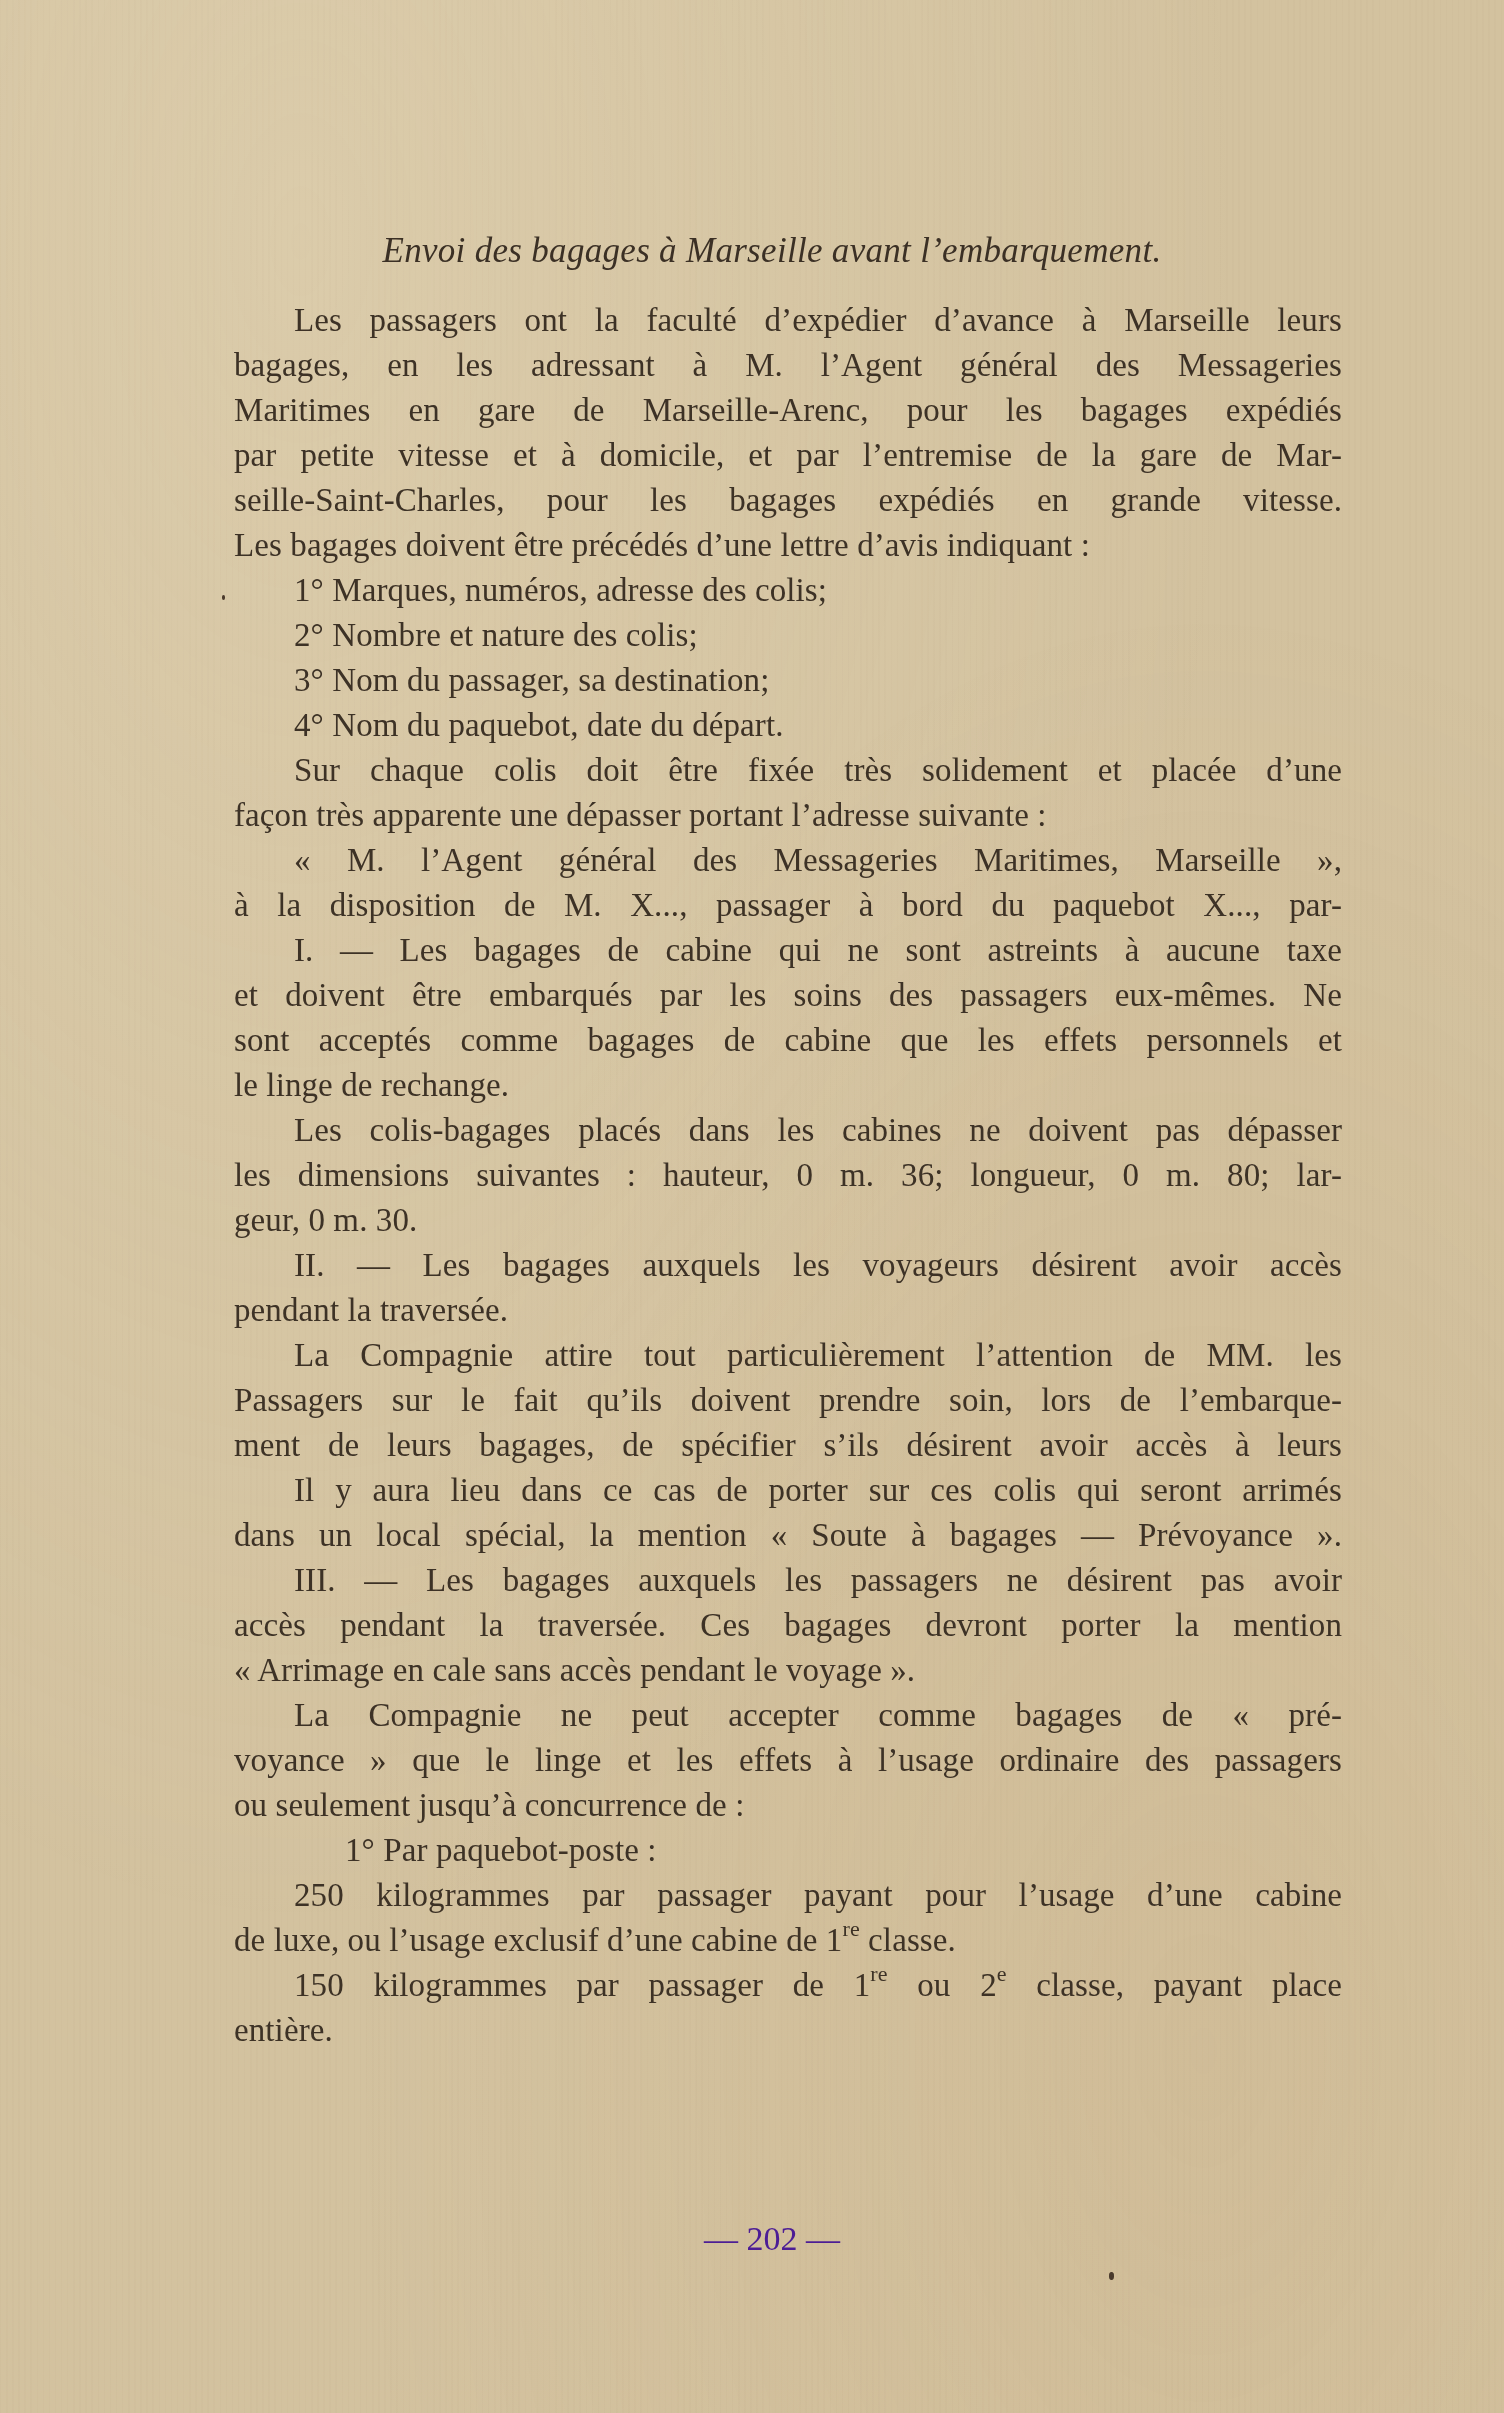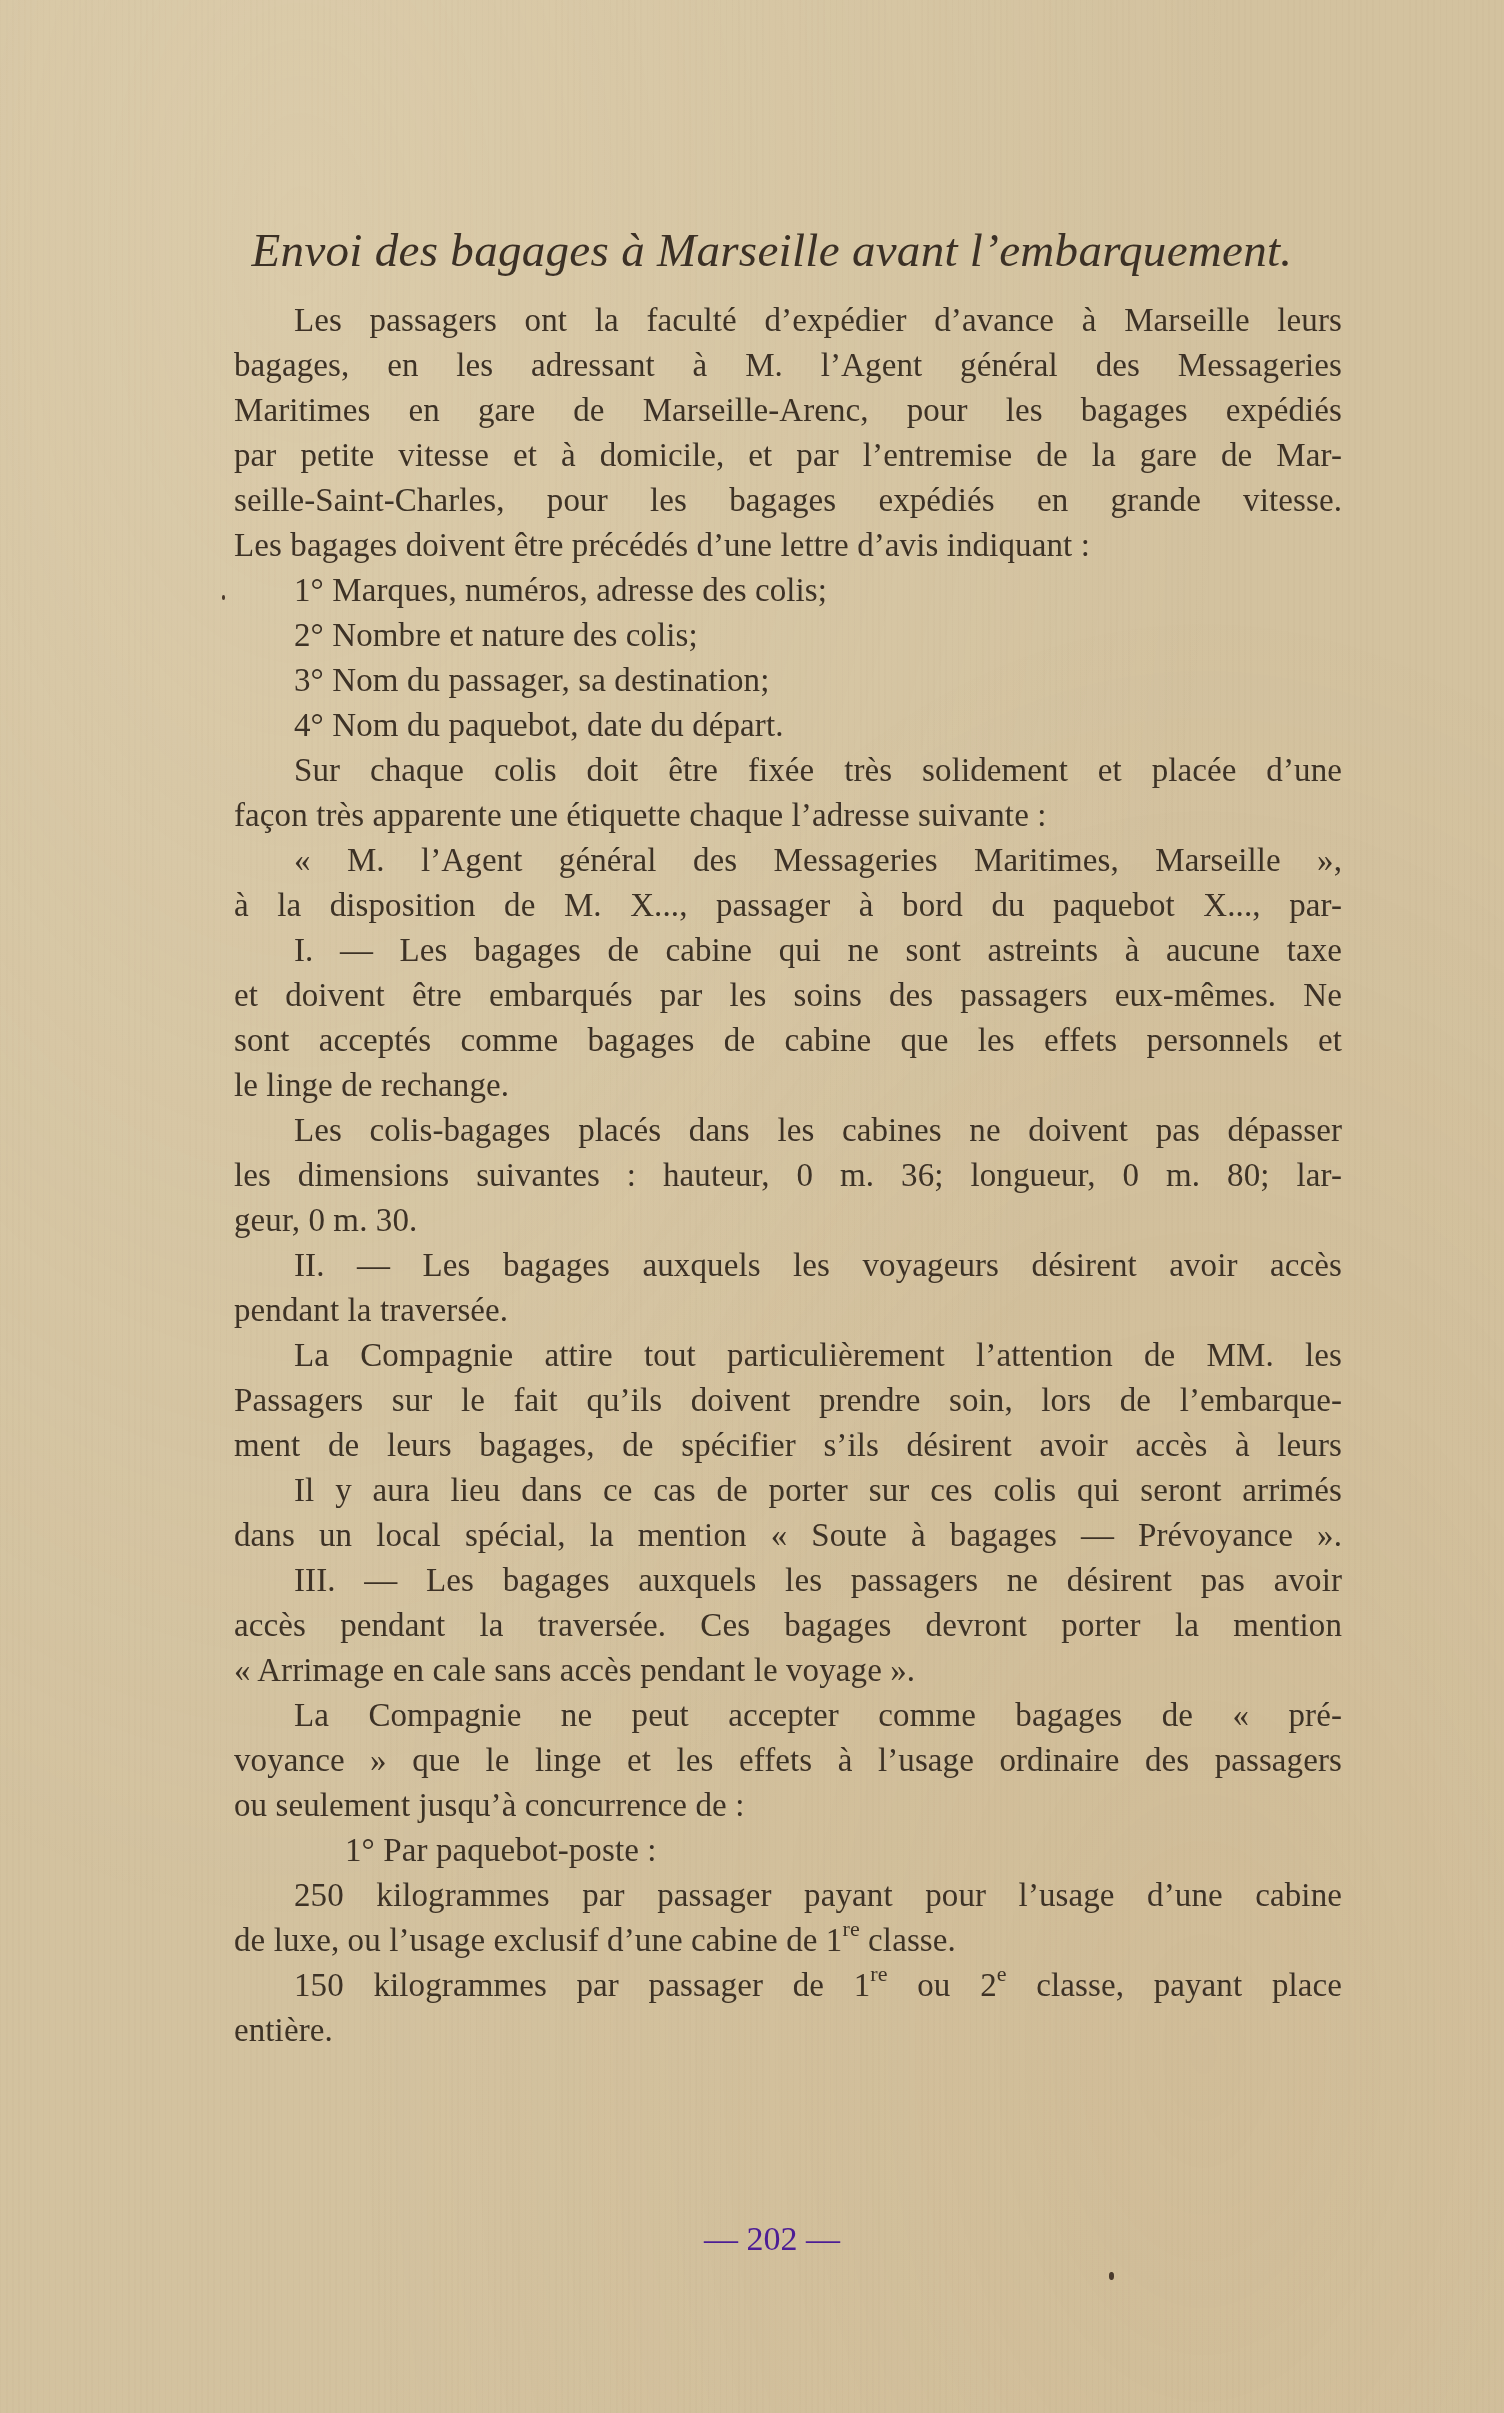--- a/index.html
+++ b/index.html
@@ -25,21 +25,21 @@
       top: 0;
       width: 1108px;
     }
     .title {
       position: absolute;
       left: 0;
       top: 228px;
       width: 1108px;
       text-align: center;
       font-style: italic;
-      font-size: 47px;
+      font-size: 35px;
       line-height: 45px;
       letter-spacing: 0.3px;
       color: #3b3025;
     }
     .body-text {
       position: absolute;
       left: 16px;
       top: 298px;
       width: 1108px;
       font-size: 33px;
@@ -93,21 +93,21 @@
     <span class="line">bagages, en les adressant à M. l’Agent général des Messageries</span>
     <span class="line">Maritimes en gare de Marseille-Arenc, pour les bagages expédiés</span>
     <span class="line">par petite vitesse et à domicile, et par l’entremise de la gare de Mar-</span>
     <span class="line">seille-Saint-Charles, pour les bagages expédiés en grande vitesse.</span>
     <span class="line last">Les bagages doivent être précédés d’une lettre d’avis indiquant :</span>
     <span class="line last ind">1° Marques, numéros, adresse des colis;</span>
     <span class="line last ind">2° Nombre et nature des colis;</span>
     <span class="line last ind">3° Nom du passager, sa destination;</span>
     <span class="line last ind">4° Nom du paquebot, date du départ.</span>
     <span class="line ind">Sur chaque colis doit être fixée très solidement et placée d’une</span>
-    <span class="line last">façon très apparente une étiquette chaque l’adresse suivante :</span>
+    <span class="line last">façon très apparente une dépasser portant l’adresse suivante :</span>
     <span class="line ind">« M. l’Agent général des Messageries Maritimes, Marseille »,</span>
     <span class="line">à la disposition de M. X..., passager à bord du paquebot X..., par-</span>
     <span class="line ind">I. — Les bagages de cabine qui ne sont astreints à aucune taxe</span>
     <span class="line">et doivent être embarqués par les soins des passagers eux-mêmes. Ne</span>
     <span class="line">sont acceptés comme bagages de cabine que les effets personnels et</span>
     <span class="line last">le linge de rechange.</span>
     <span class="line ind">Les colis-bagages placés dans les cabines ne doivent pas dépasser</span>
     <span class="line">les dimensions suivantes : hauteur, 0 m. 36; longueur, 0 m. 80; lar-</span>
     <span class="line last">geur, 0 m. 30.</span>
     <span class="line ind">II. — Les bagages auxquels les voyageurs désirent avoir accès</span>

